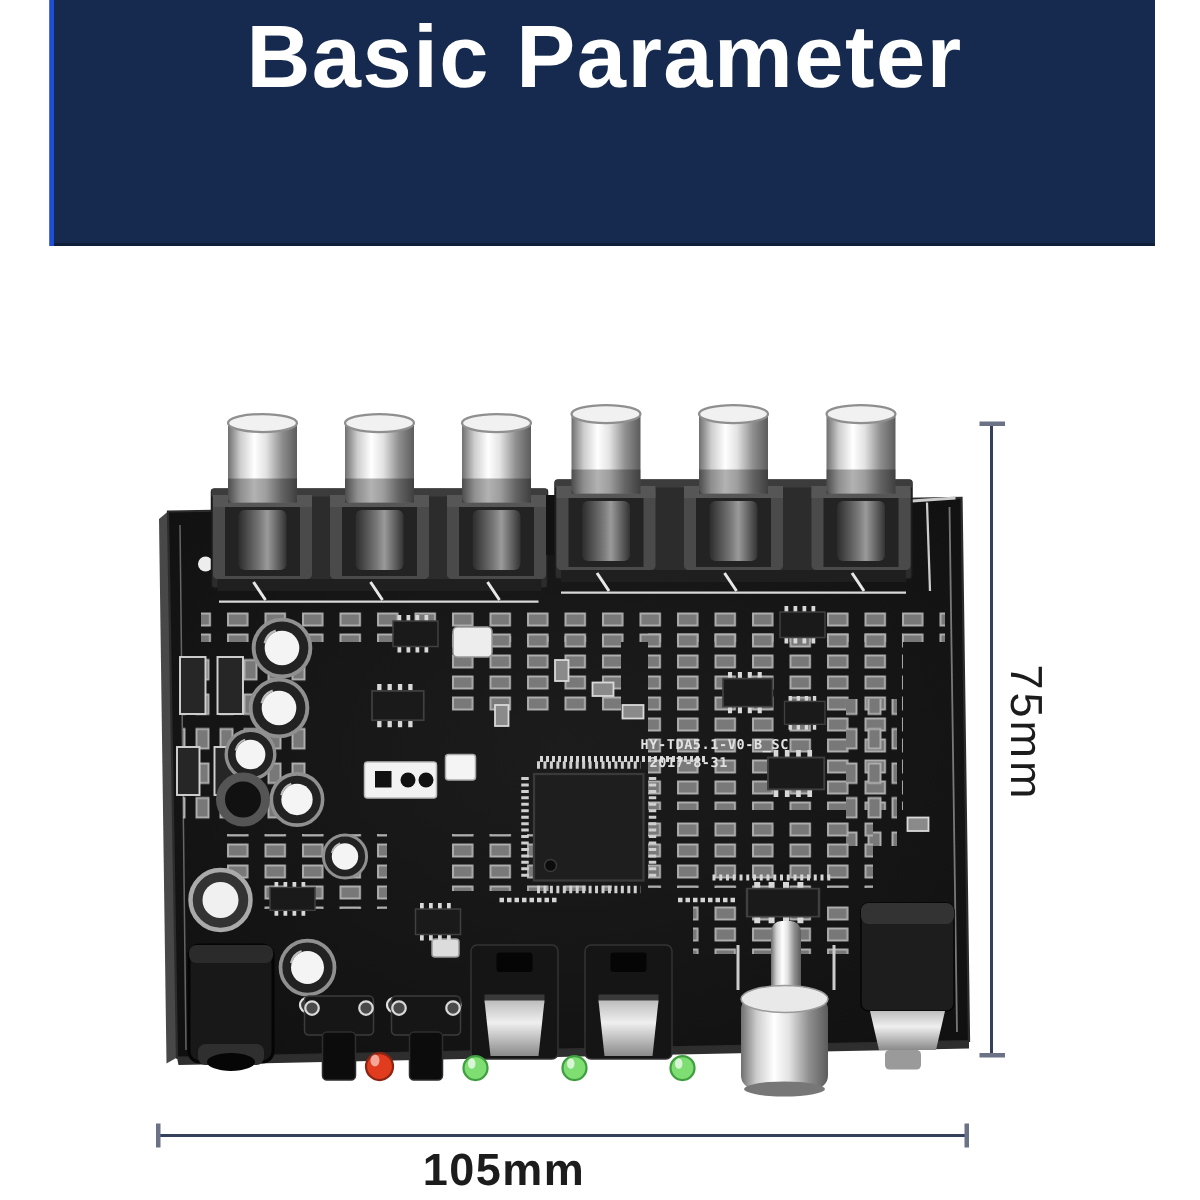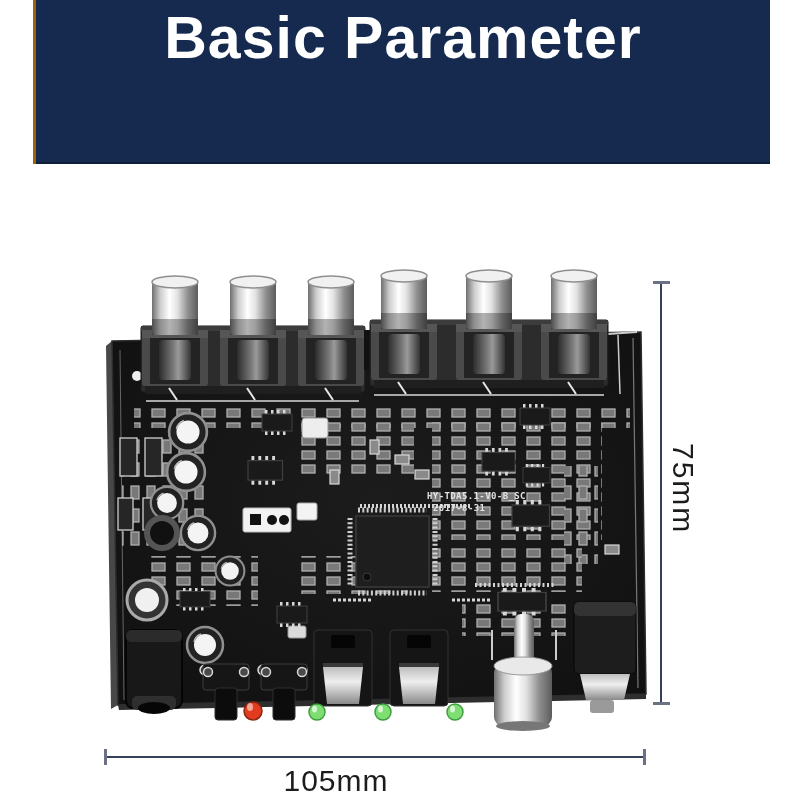--- a/index.html
+++ b/index.html
@@ -5,21 +5,21 @@
   html,body{margin:0;padding:0;}
   body{
     width:800px;height:800px;position:relative;overflow:hidden;
     background:#ffffff;
     font-family:"Liberation Sans",sans-serif;
   }
   
   .banner{
     position:absolute;left:33px;top:0;width:734px;height:164px;
     background:var(--banner-bg,#152a4e);
-    border-left:3px solid #a16207;
+    border-left:3px solid #1d4ed8;
     box-shadow:inset 0 -2px 0 rgba(0,0,0,.25);
     display:flex;justify-content:center;align-items:flex-start;
   }
   .banner h1{
     margin:6px 0 0 0;
     font-size:59px;font-weight:bold;letter-spacing:1px;
     color:var(--banner-text,#ffffff);line-height:1.1;
   }
   
   .pcb-svg{position:absolute;left:0;top:0;}
@@ -34,21 +34,21 @@
   .hdim-line{left:105px;top:756px;width:540px;height:2px;}
   .hdim-cap-left{left:104px;top:749px;width:3px;height:16px;}
   .hdim-cap-right{left:643px;top:749px;width:3px;height:16px;}
   .vdim-label{
     position:absolute;left:666px;top:443px;
     writing-mode:vertical-rl;
     font-size:30px;color:#1c1c1c;letter-spacing:2px;font-weight:400;
   }
   .hdim-label{
     position:absolute;left:236px;top:764px;width:200px;text-align:center;
-    font-size:30px;color:#1c1c1c;letter-spacing:1px;font-weight:400;
+    font-size:30px;color:#1c1c1c;letter-spacing:1px;font-weight:700;
   }
   .silk-text{
     font-family:"DejaVu Sans Mono",monospace;
     font-weight:bold;fill:#e2e2e2;letter-spacing:.4px;
   }
 </style>
 </head>
 <body>
 
 <header class="banner">

